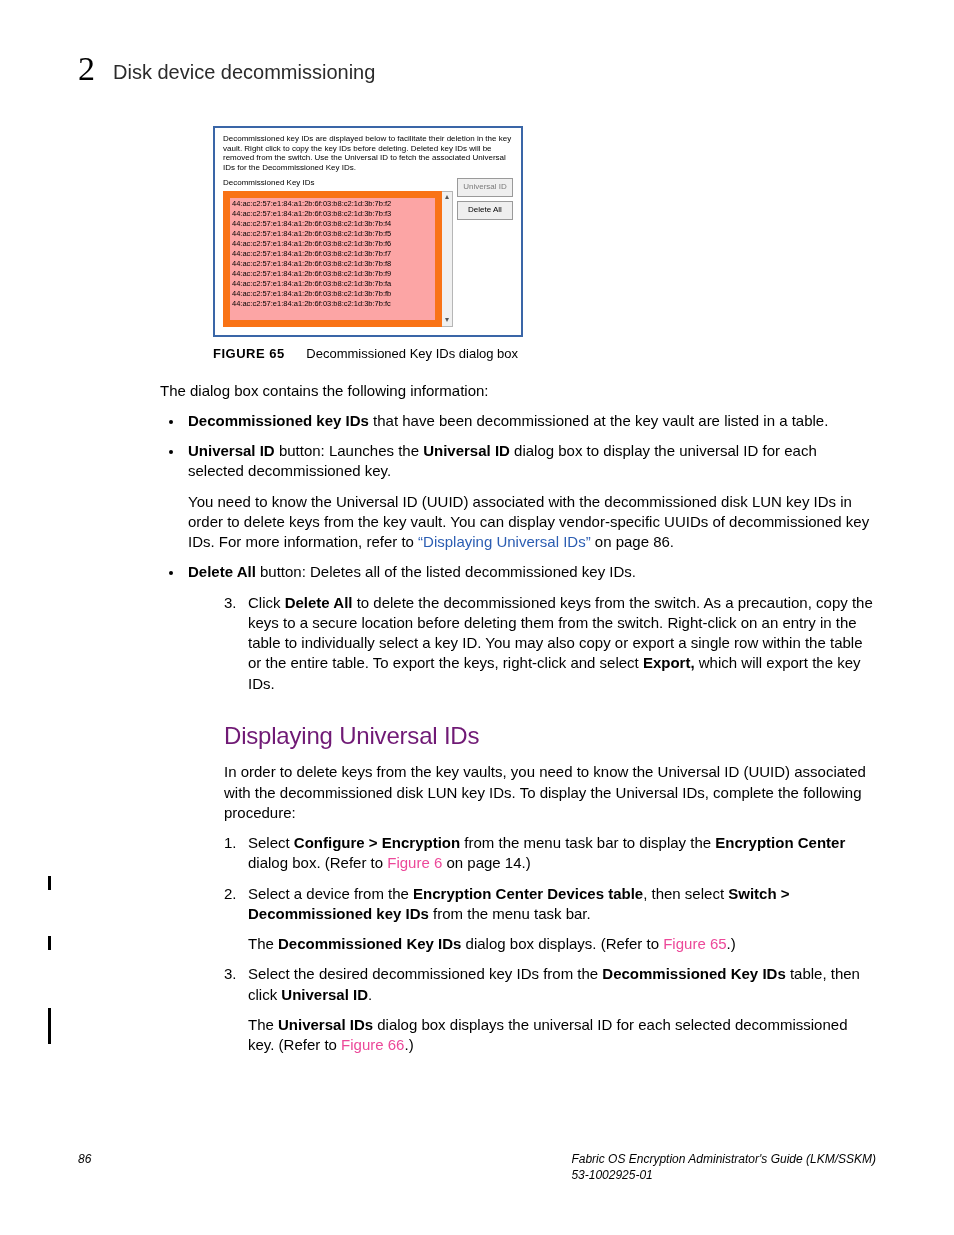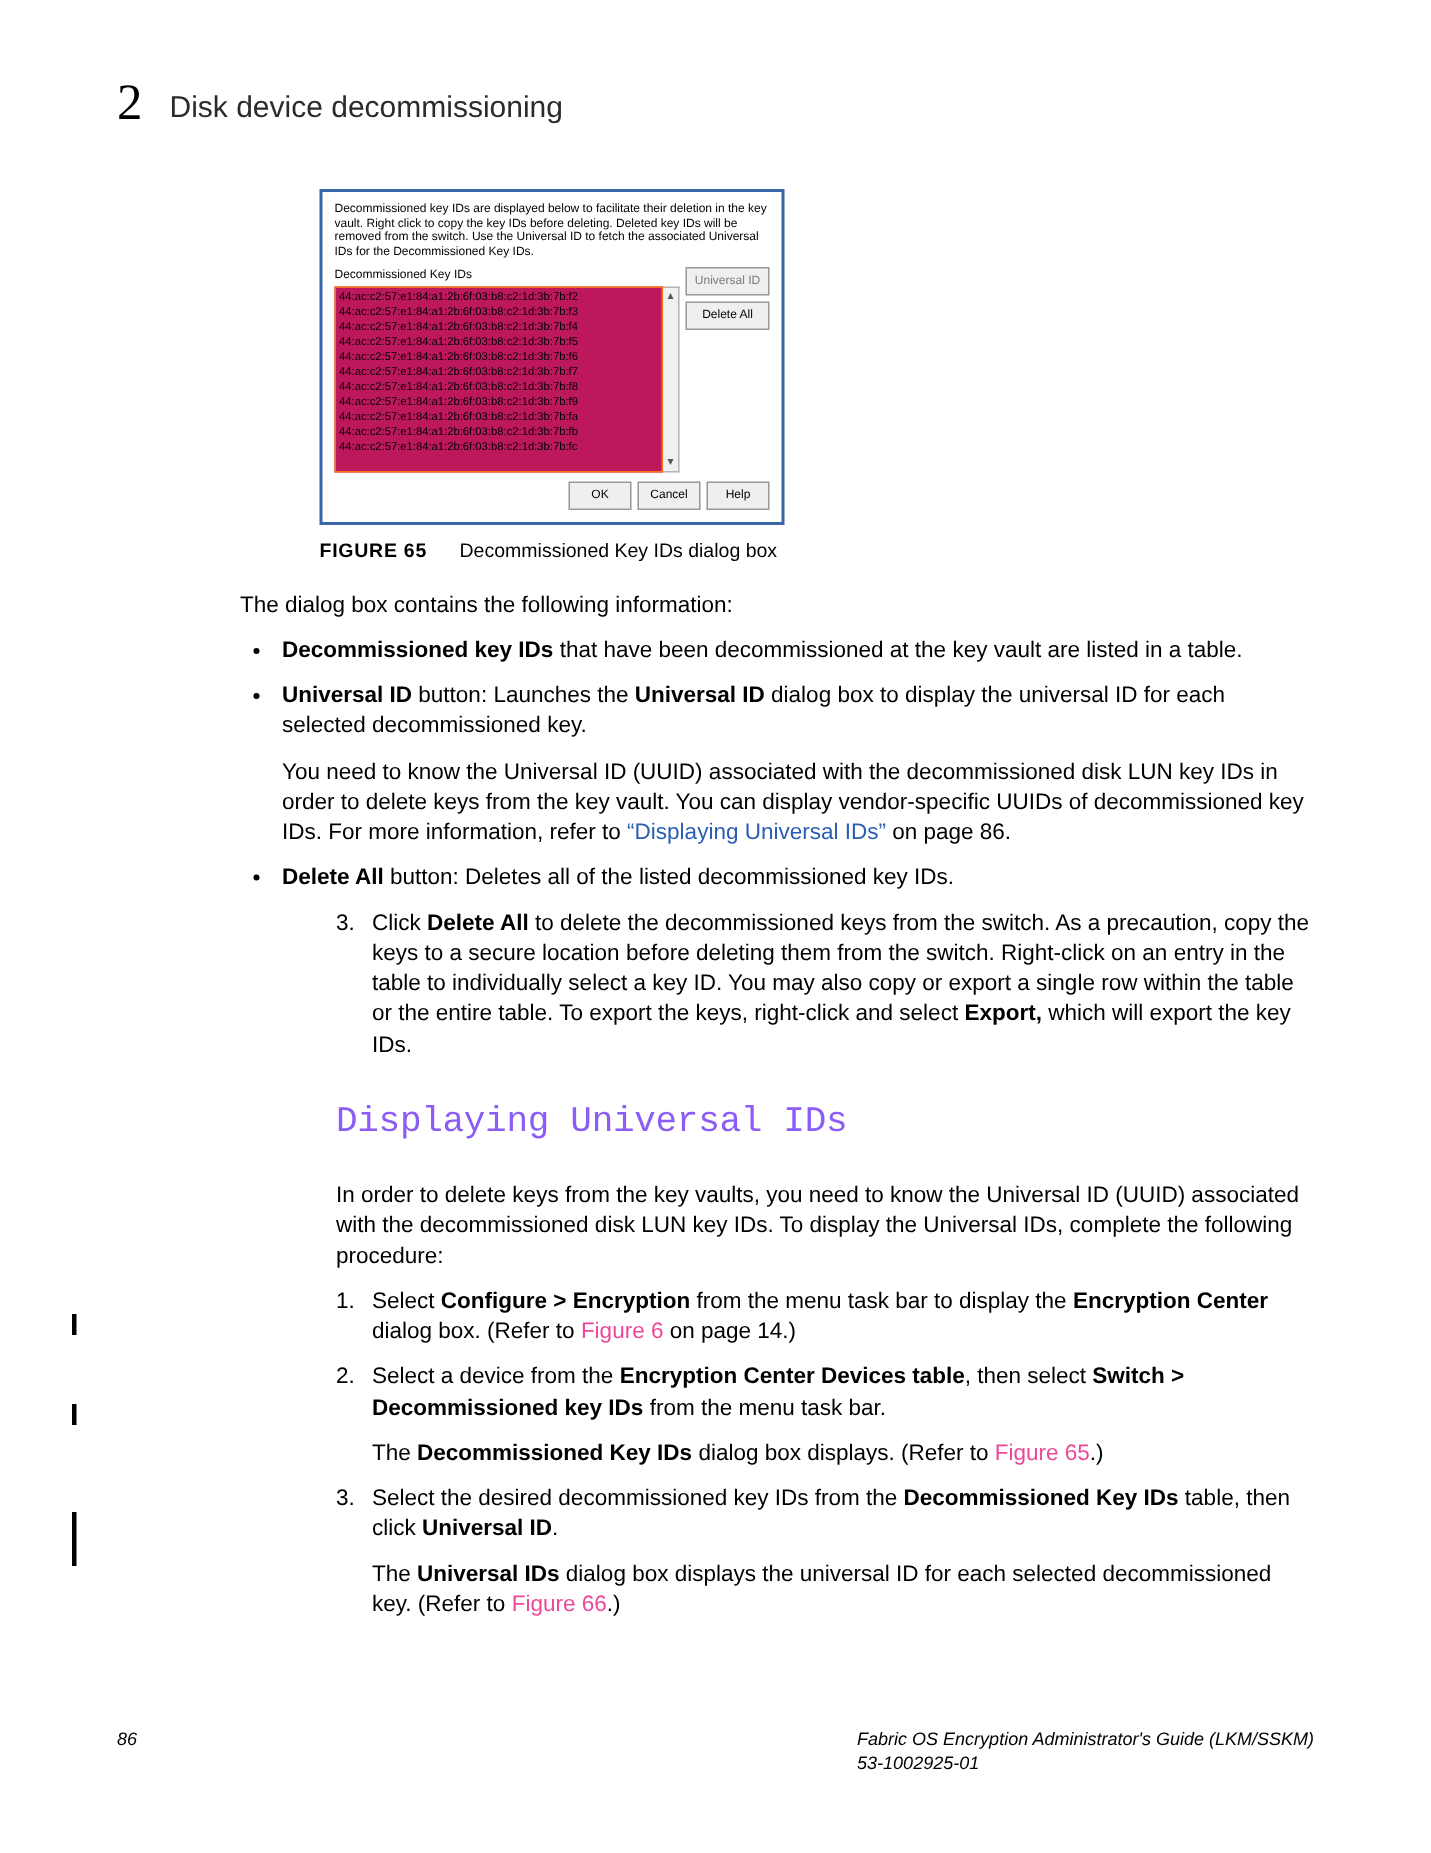--- a/index.html
+++ b/index.html
@@ -6,21 +6,21 @@
   .page{width:954px;min-height:1235px;margin:0 auto;box-sizing:border-box;padding:52px 78px 40px 78px;position:relative}
   .header-row{display:flex;align-items:flex-end;margin-bottom:40px}
   .chap-num{font-family:"Times New Roman",serif;font-size:34px;font-weight:400;margin-right:18px;line-height:1}
   .head-title{font-size:20px;color:#2b2b2b}
   .figure-area{margin-left:135px;margin-bottom:6px}
   .dialog{border:2px solid #3a66a7;width:290px;padding:6px 8px 8px 8px;font-size:8px;background:#fff}
   .dialog .intro{margin-bottom:6px;line-height:1.2}
   .dialog-col{display:flex}
   .list-area{flex:1}
   .list-header{font-size:8px;margin-bottom:2px}
-  .id-list{border:1px solid #f97316;height:120px;overflow:hidden;font-size:7.5px;line-height:10px;padding:1px 2px;position:relative;background:#be185d}
+  .id-list{border:7px solid #f97316;height:120px;overflow:hidden;font-size:7.5px;line-height:10px;padding:1px 2px;position:relative;background:#fca5a5}
   .id-list .row{white-space:nowrap}
   .scroll-col{width:10px;border:1px solid #b6b6b6;border-left:none;display:flex;flex-direction:column;justify-content:space-between;align-items:center;font-size:8px;color:#555;background:#f0f0f0}
   .side-btns{display:flex;flex-direction:column;margin-left:4px;width:56px}
   .dlg-btn{border:1px solid #9a9a9a;background:#efefef;font-size:8px;text-align:center;padding:3px 0;margin-bottom:4px;color:#7a7a7a}
   .dlg-btn.enabled{color:#000}
   .bottom-btns{display:flex;justify-content:flex-end;margin-top:6px}
   .bottom-btns .dlg-btn{width:40px;margin-left:4px;margin-bottom:0;color:#000}
   .fig-caption{font-size:13px;margin:8px 0 18px 0}
   .fig-caption .lbl{font-weight:bold;letter-spacing:0.5px}
   .content{margin-left:82px}
@@ -29,21 +29,21 @@
   ul.bullets>li{margin-bottom:10px;padding-left:4px}
   ul.bullets>li::marker{font-size:14px}
   .sub-para{margin:10px 0 0 0}
   ol.steps{list-style:none;margin:0;padding:0}
   ol.steps>li{display:flex;margin-bottom:10px}
   ol.steps>li .num{width:24px;flex:none}
   ol.steps>li .body{flex:1}
   .outdent-step{margin-left:146px;display:flex;margin-bottom:10px}
   .outdent-step .num{width:24px;flex:none}
   .outdent-step .body{flex:1}
-  h2.section{font-family:Liberation Mono, monospace;font-size:24px;font-weight:normal;margin:26px 0 22px 146px;color:#8b5cf6;font-stretch:semi-condensed;letter-spacing:-0.2px}
+  h2.section{font-family:Liberation Sans, sans-serif;font-size:24px;font-weight:normal;margin:26px 0 10px 146px;color:#701a75;font-stretch:semi-condensed;letter-spacing:-0.2px}
   .link{color:#ec4899}
   .link-q{color:#2b5db2}
   b{font-weight:bold}
   .footer{position:absolute;bottom:52px;left:78px;right:78px;display:flex;justify-content:space-between;font-size:12px}
   .footer .pn{font-style:italic}
   .footer .ft{text-align:left;font-style:italic}
   .rev-bar{position:absolute;left:48px;width:3px;background:#000}
   .rb1{top:876px;height:14px}
   .rb2{top:936px;height:14px}
   .rb3{top:1008px;height:36px}
@@ -84,25 +84,20 @@
             <div class="scroll-col">
               <span>▴</span>
               <span>▾</span>
             </div>
           </div>
         </div>
         <div class="side-btns">
           <div class="dlg-btn">Universal ID</div>
           <div class="dlg-btn enabled">Delete All</div>
         </div>
-      </div>
-      <div class="bottom-btns">
-        <div class="dlg-btn">OK</div>
-        <div class="dlg-btn">Cancel</div>
-        <div class="dlg-btn">Help</div>
       </div>
     </div>
     <div class="fig-caption">
       <span class="lbl">FIGURE 65</span>
       &nbsp;&nbsp;&nbsp;&nbsp;
       <span>Decommissioned Key IDs dialog box</span>
     </div>
   </div>
 
   <div class="content">

